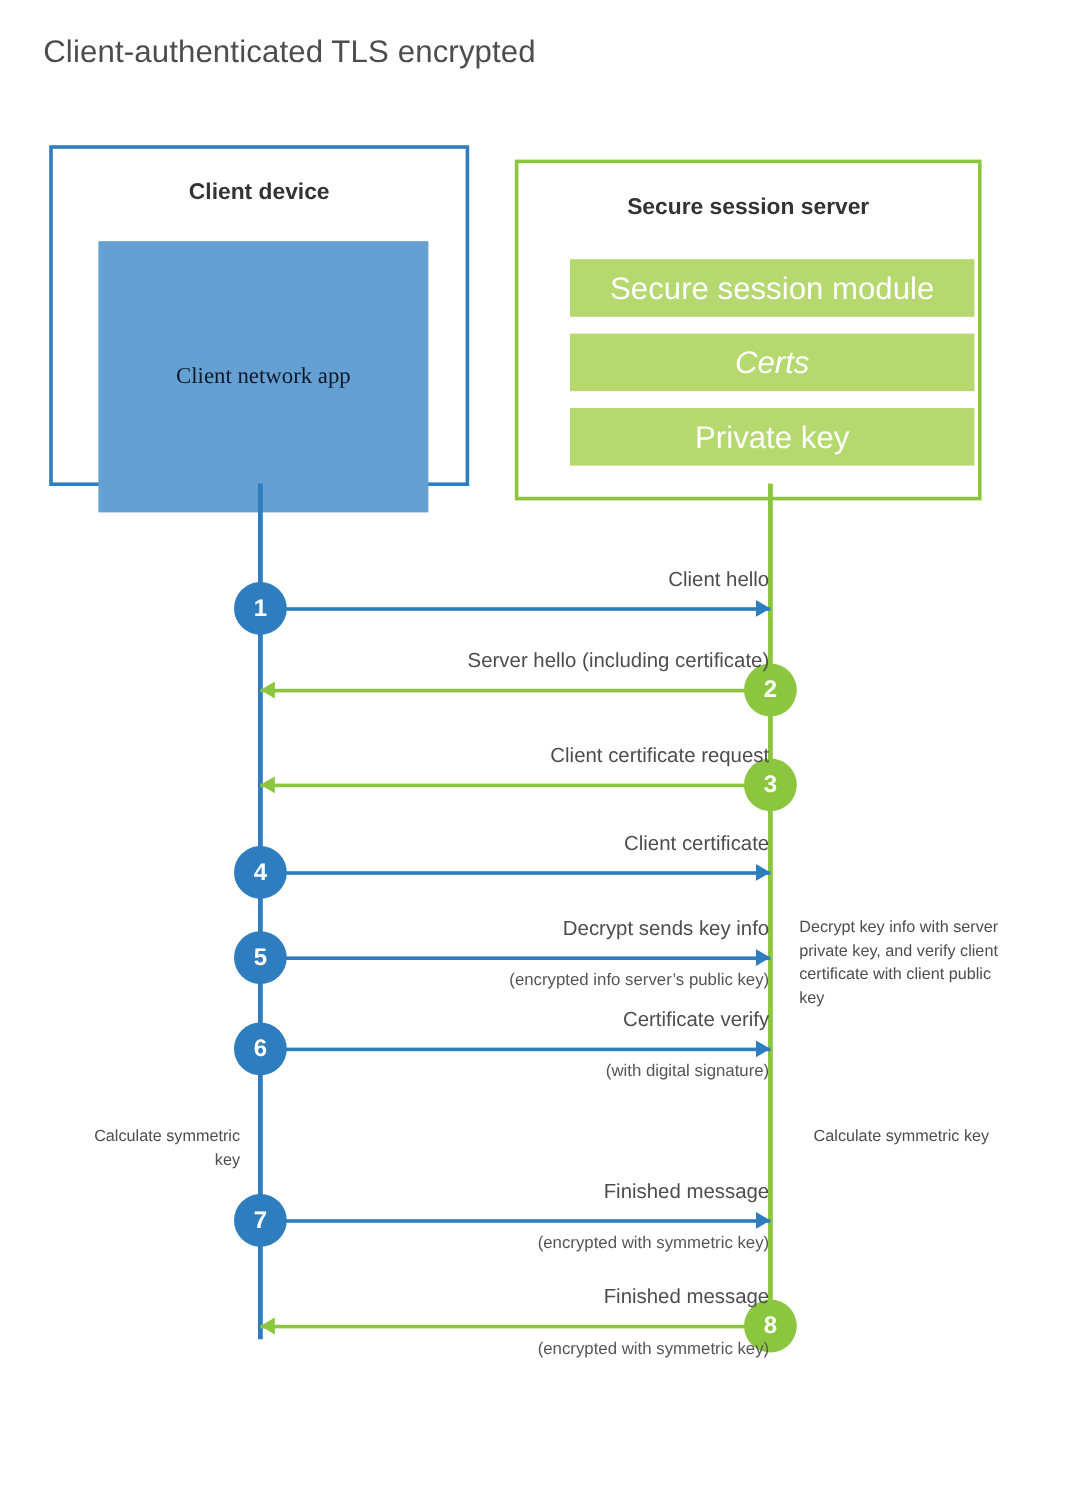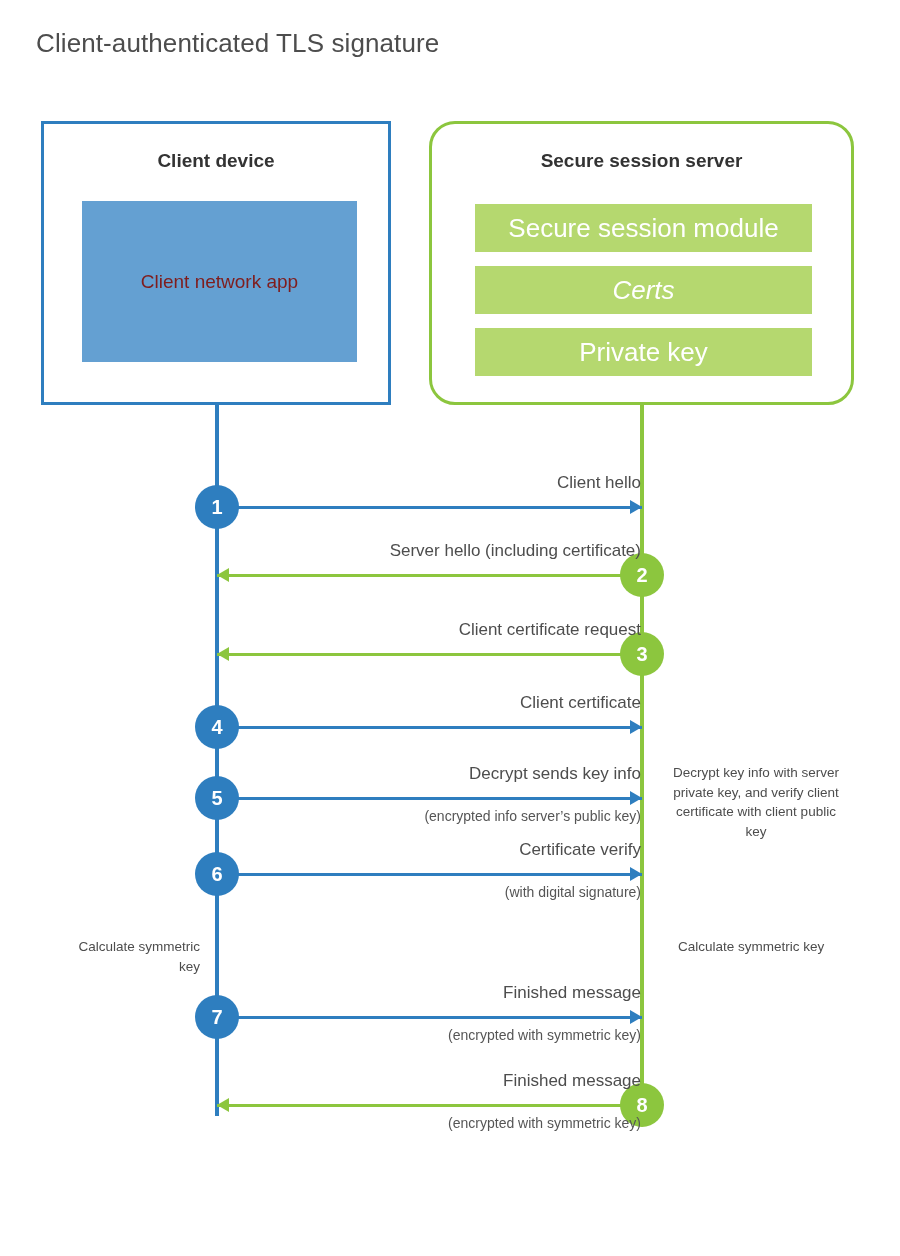--- a/index.html
+++ b/index.html
@@ -37,53 +37,53 @@
   }
   #client-box {
     left: 41px;
     top: 121px;
     width: 350px;
     height: 284px;
     border-color: #2E7EBF;
   }
   #server-box {
     left: 429px;
-    top: 121px;
-    width: 425px;
+    top: 133px;
+    width: 389px;
     height: 284px;
     border-color: #8CC63E;
-    border-radius: 26px;
   }
   .entity-title {
     position: absolute;
     left: 0;
     right: 0;
     top: 26px;
     text-align: center;
     font-size: 19px;
     font-weight: bold;
     color: #333333;
   }
 
   
   #client-app {
     position: absolute;
     left: 38px;
     top: 77px;
     width: 275px;
-    height: 161px;
+    height: 226px;
     background: #64A0D2;
-    color: #7f1d1d;
+    color: #0f172a;
     font-size: 19px;
     display: flex;
     align-items: center;
     justify-content: center;
     text-align: center;
     line-height: 1.32;
     padding: 0 12px;
+    font-family: Liberation Serif, serif;
   }
 
   
   .server-module {
     position: absolute;
     left: 43px;
     width: 337px;
     height: 48px;
     background: #B5D86F;
     color: #ffffff;
@@ -180,41 +180,41 @@
   .side-note {
     position: absolute;
     font-size: 13.5px;
     line-height: 1.46;
     color: #4d4d4d;
   }
   #server-decrypt-note {
     left: 666px;
     top: 763px;
     width: 180px;
-    text-align: center;
+    text-align: left;
   }
   #client-calc-note {
     left: 60px;
     top: 937px;
     width: 140px;
     text-align: right;
     font-size: 13.5px;
   }
   #server-calc-note {
     left: 678px;
     top: 937px;
     width: 150px;
     text-align: left;
     font-size: 13.5px;
   }
 </style>
 </head>
 <body>
 
-<div id="page-title">Client-authenticated TLS signature</div>
+<div id="page-title">Client-authenticated TLS encrypted</div>
 
 <div id="client-box" class="entity-box">
   <div class="entity-title">Client device</div>
   <div id="client-app">Client network app</div>
 </div>
 
 <div id="server-box" class="entity-box">
   <div class="entity-title">Secure session server</div>
   <div id="server-module-0" class="server-module">Secure session module</div>
   <div id="server-module-1" class="server-module">Certs</div>

